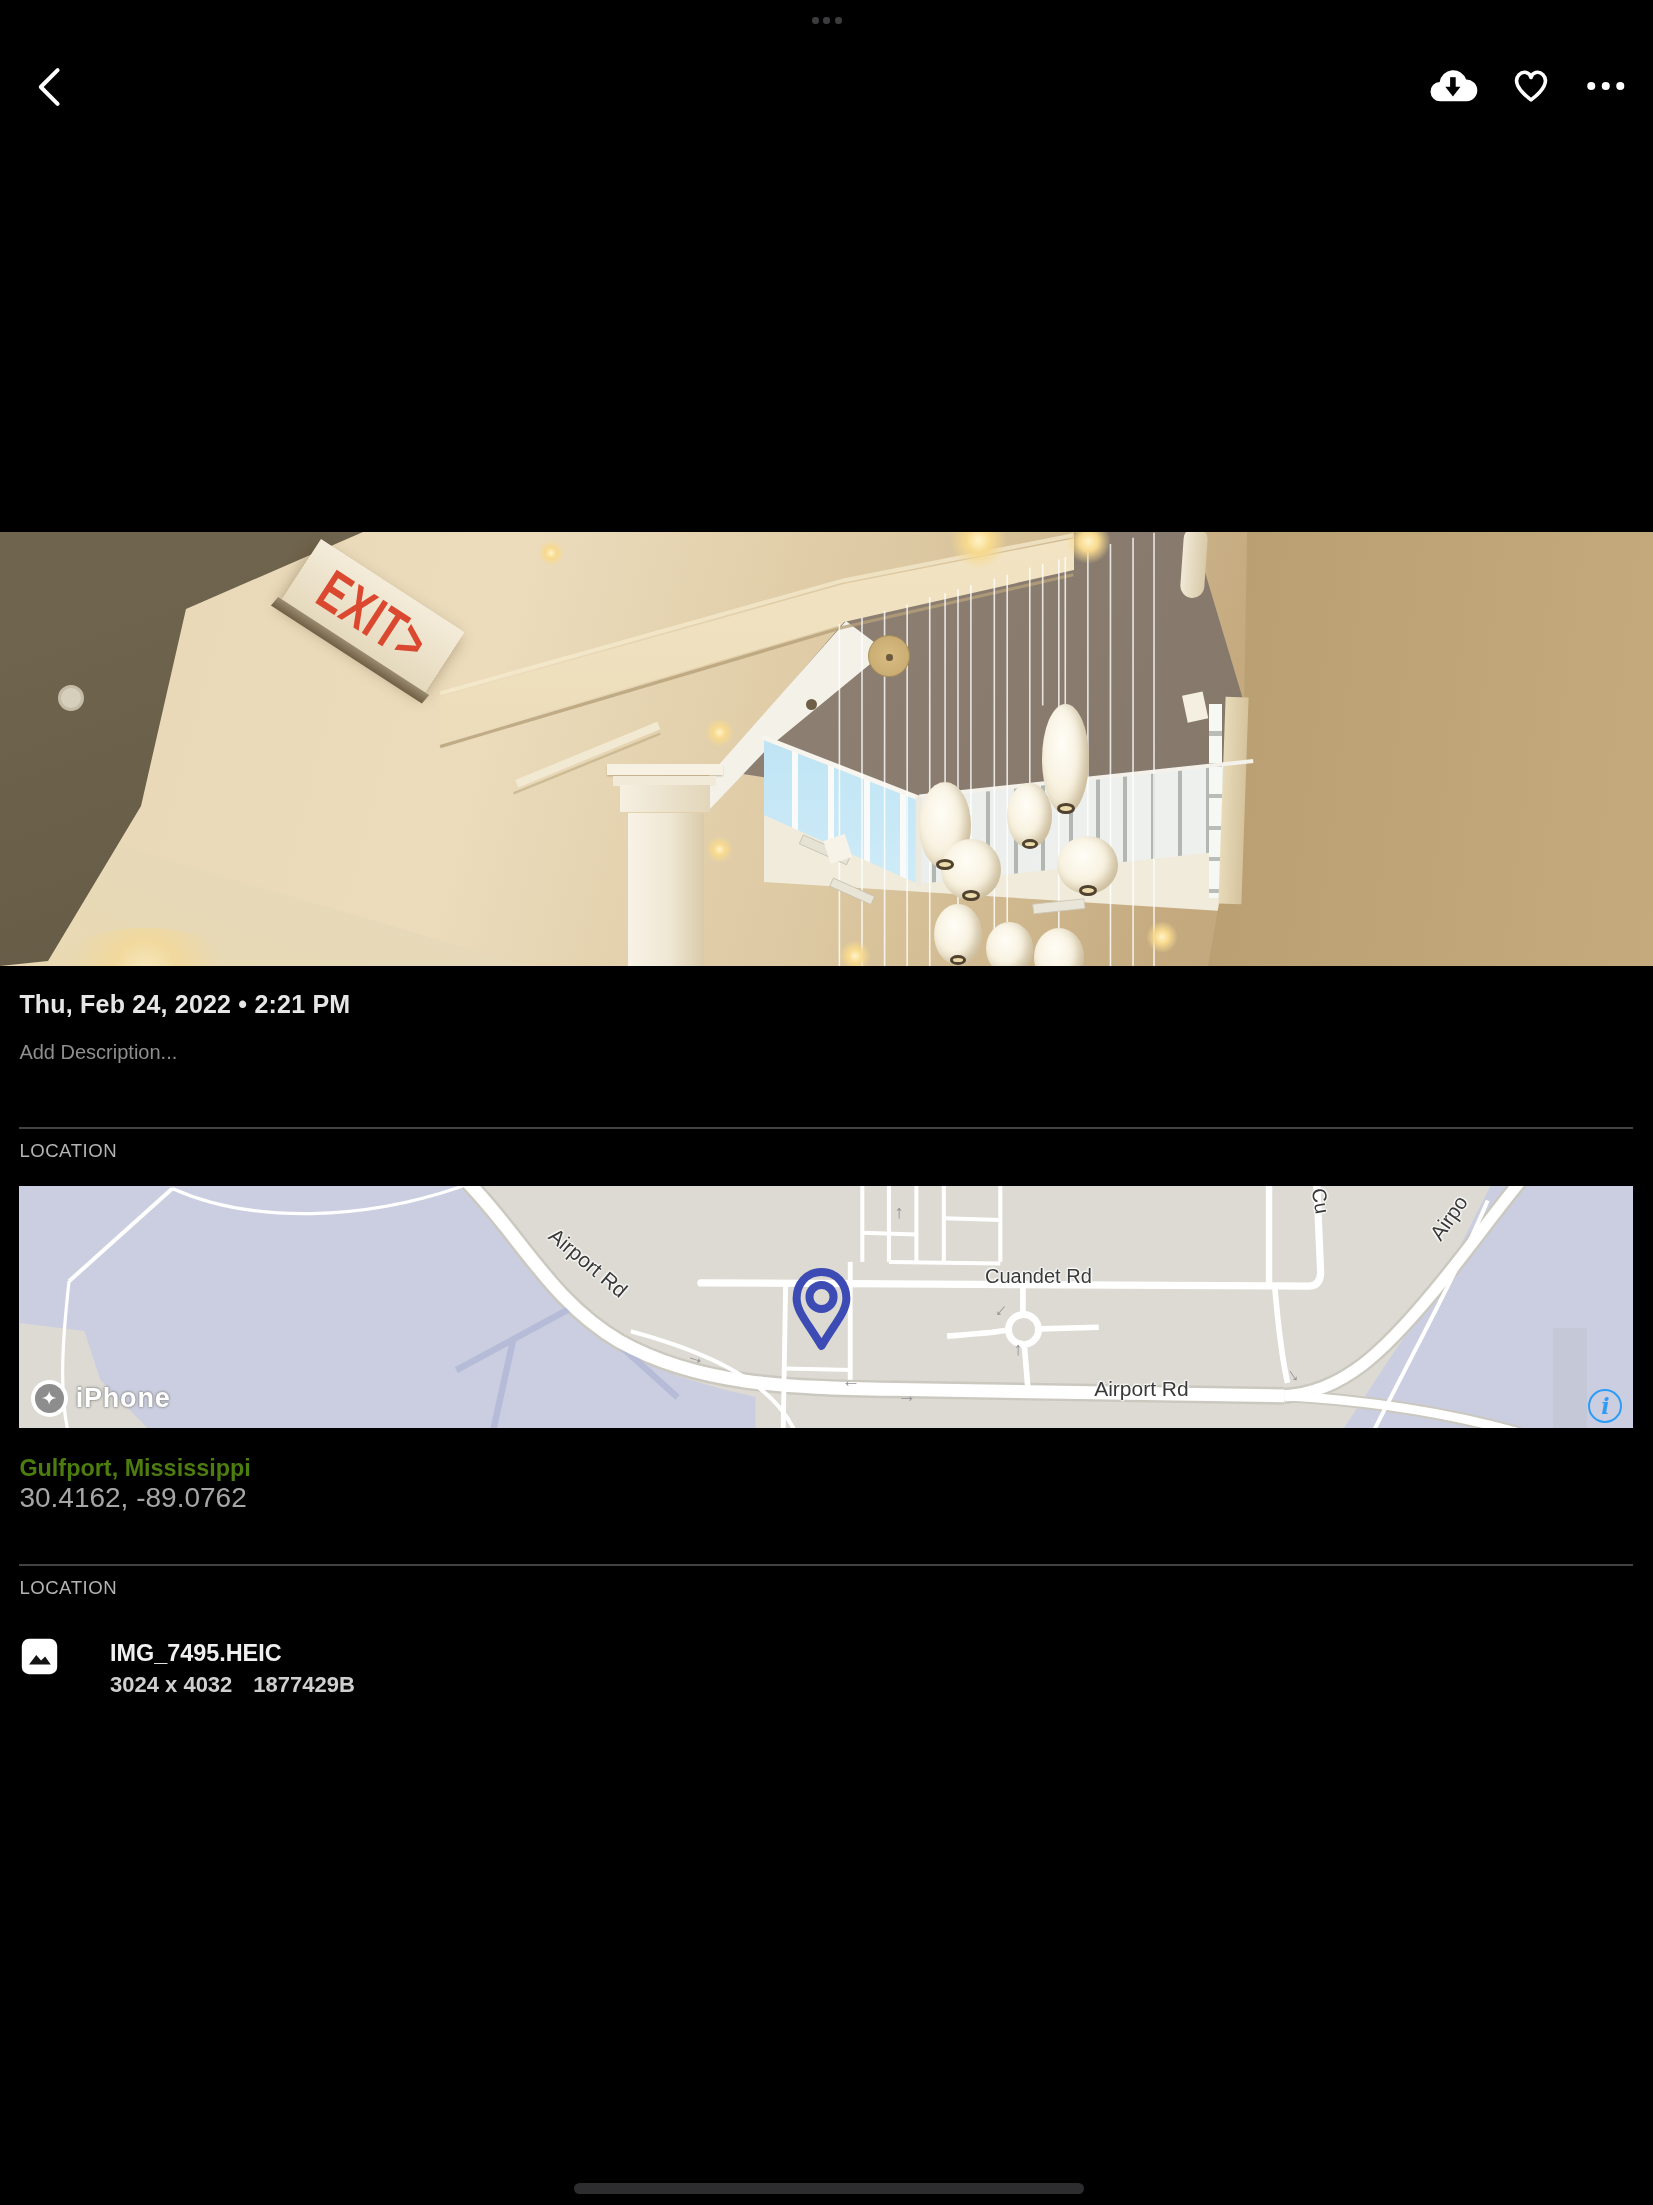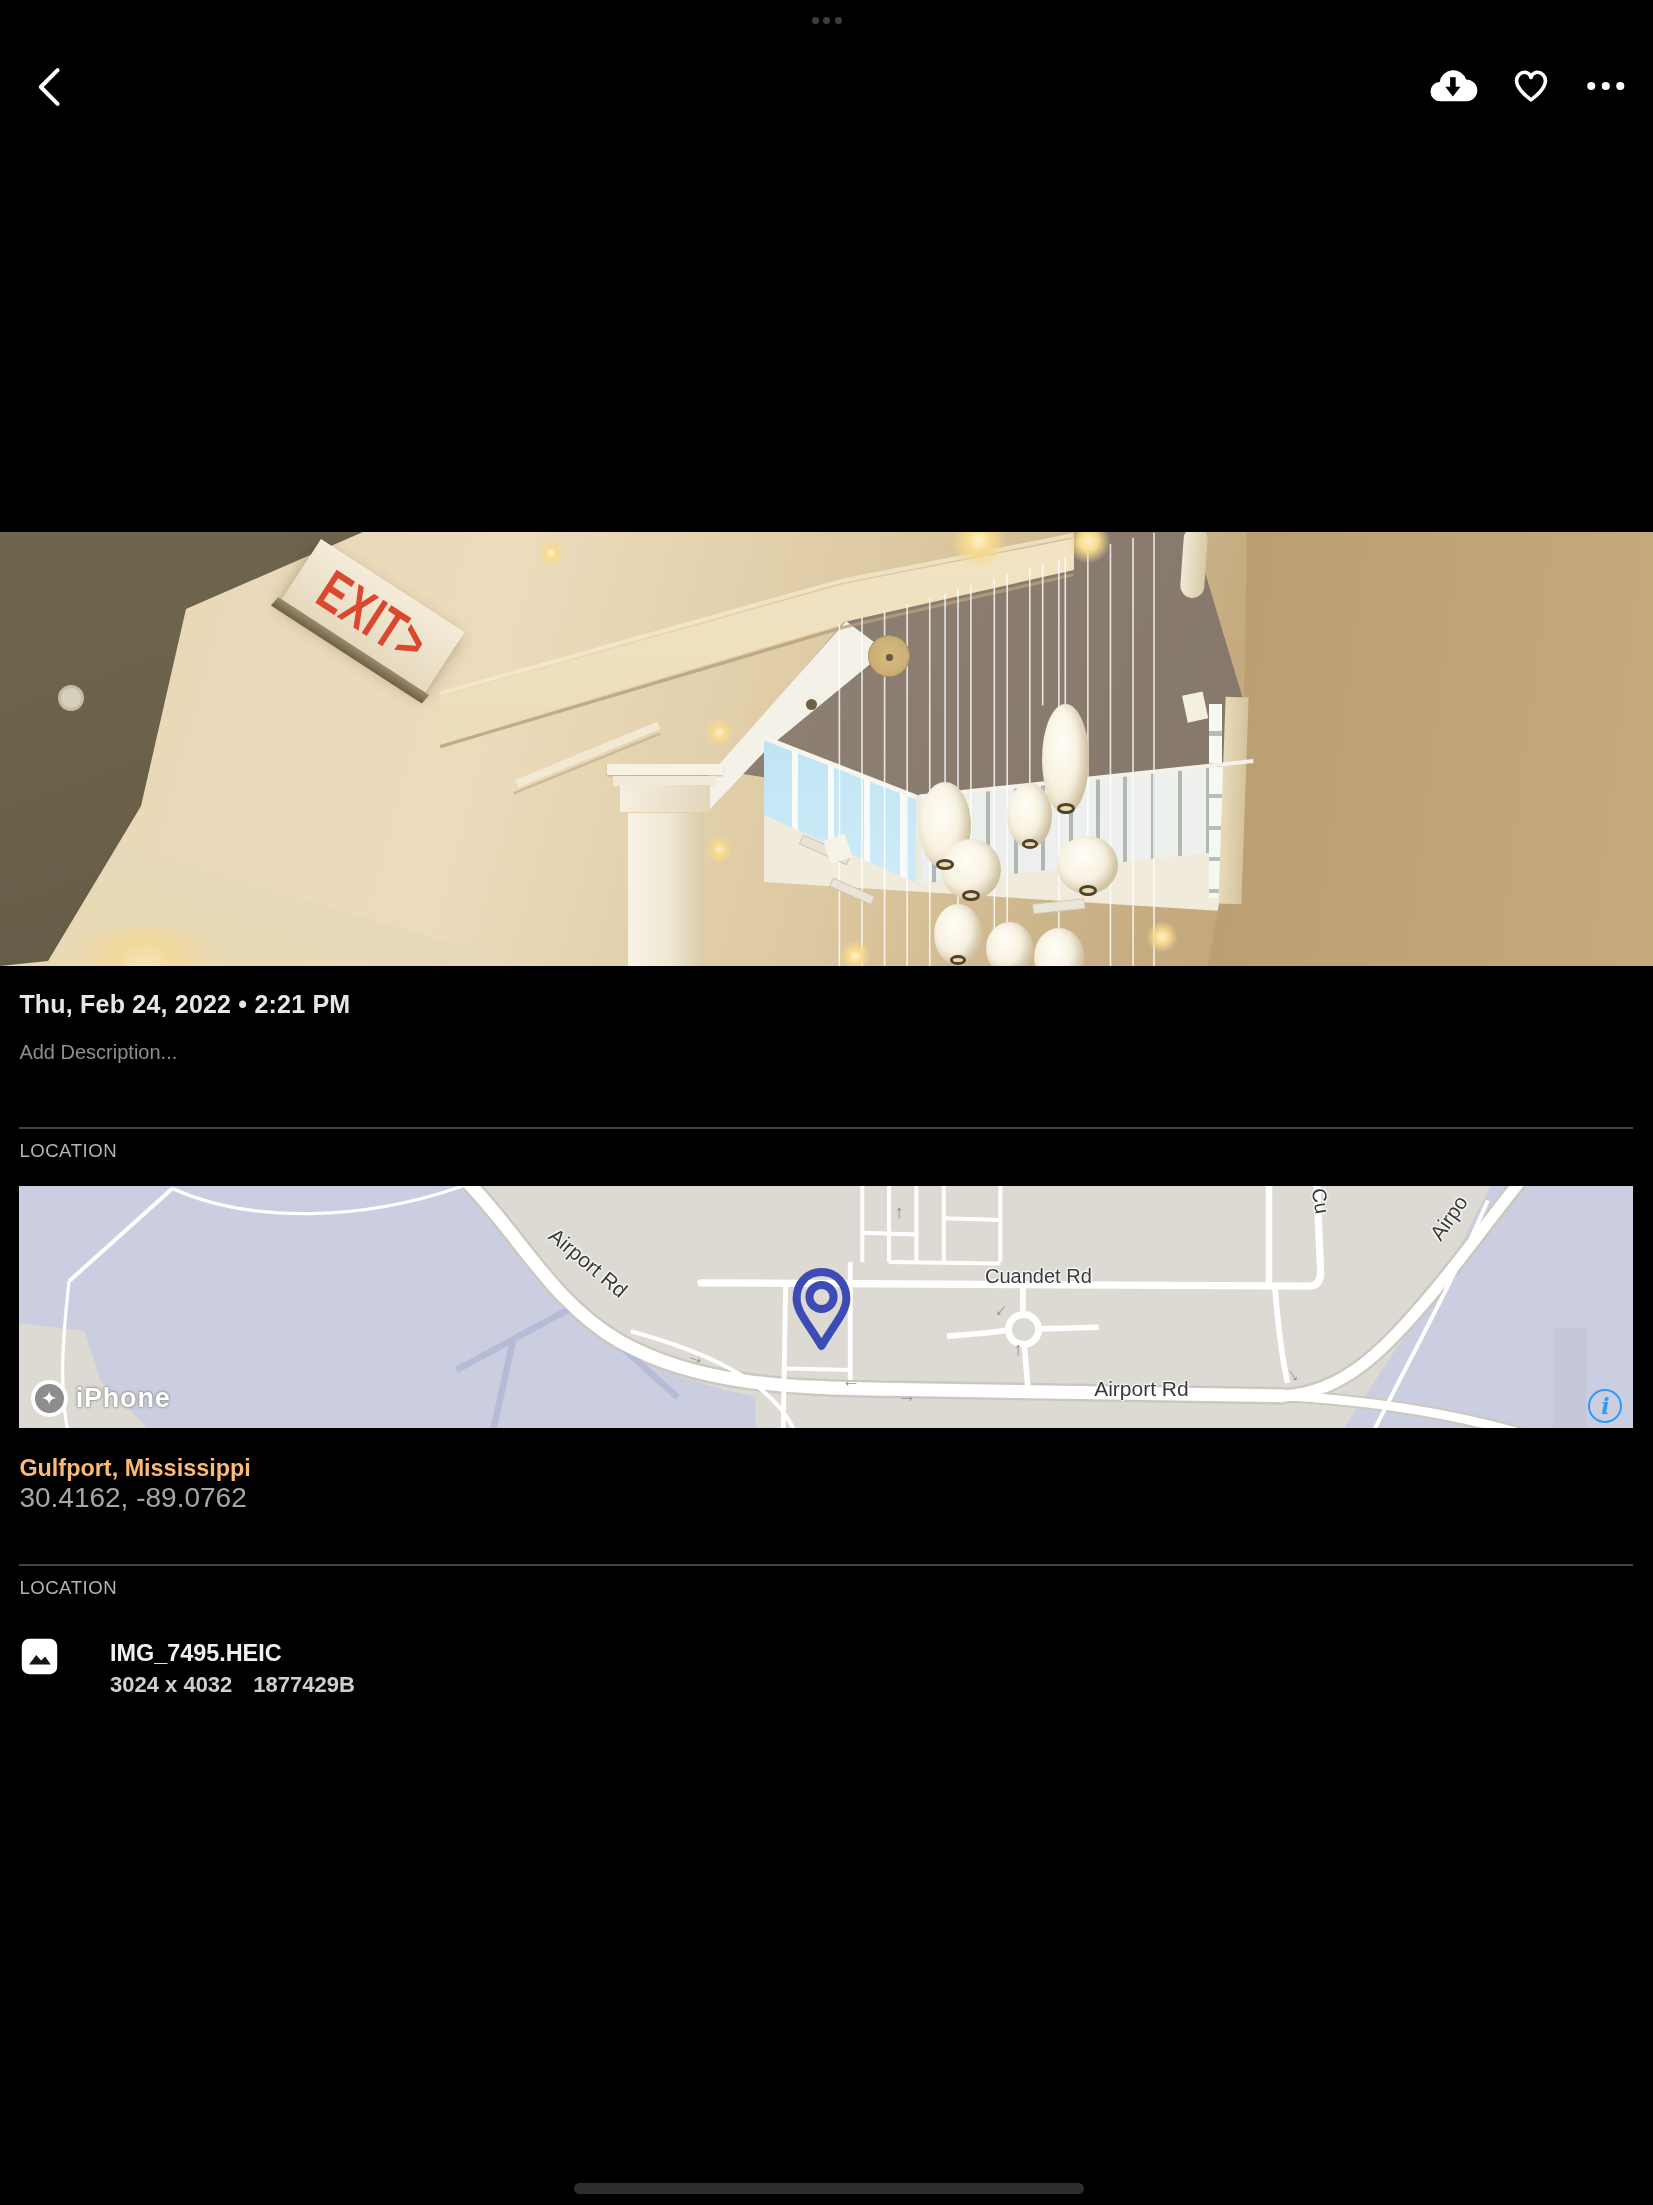--- a/index.html
+++ b/index.html
@@ -276,21 +276,21 @@
       <span style="position:absolute; left:45px; top:3.2px; font-size:27px; font-weight:700; color:#fff; letter-spacing:0.8px;
         text-shadow:0 0 1.6px #8f8f8f,0 0 1.6px #8f8f8f,0 0 3.2px #8f8f8f;">iPhone</span>
     </div>
 
     <div class="abs" style="left:1569px; top:203px; width:34px; height:34px; border-radius:50%; border:2.4px solid #2e9cf6;
       display:flex; align-items:center; justify-content:center; cursor:pointer;">
       <span style="color:#2e9cf6; font-family:'DejaVu Serif', serif; font-style:italic; font-weight:700; font-size:22px; line-height:1;">i</span>
     </div>
   </div>
 
-  <div class="abs" style="left:19.4px; top:1455px; font-size:23.4px; font-weight:700; color:#fdba74;">Gulfport, Mississippi</div>
+  <div class="abs" style="left:19.4px; top:1455px; font-size:23.4px; font-weight:700; color:#4d7c0f;">Gulfport, Mississippi</div>
   <div class="abs" style="left:19.4px; top:1482px; font-size:28px; color:#a6a6a6;">30.4162, -89.0762</div>
 
   <div class="divider" style="top:1564px;"></div>
   <div class="seclabel" style="top:1577px;">LOCATION</div>
 
   <div class="abs" style="left:0; top:1635px; width:1621px; height:73px;">
     <svg class="abs" width="37" height="37" viewBox="0 0 46 46" style="left:21px; top:3.2px;">
       <rect x="1" y="1" width="44" height="44" rx="9" fill="#fff"></rect>
       <path d="M10,33 L19,21 L25,28 L30,23 L37,33 Z" fill="#151515"></path>
     </svg>

